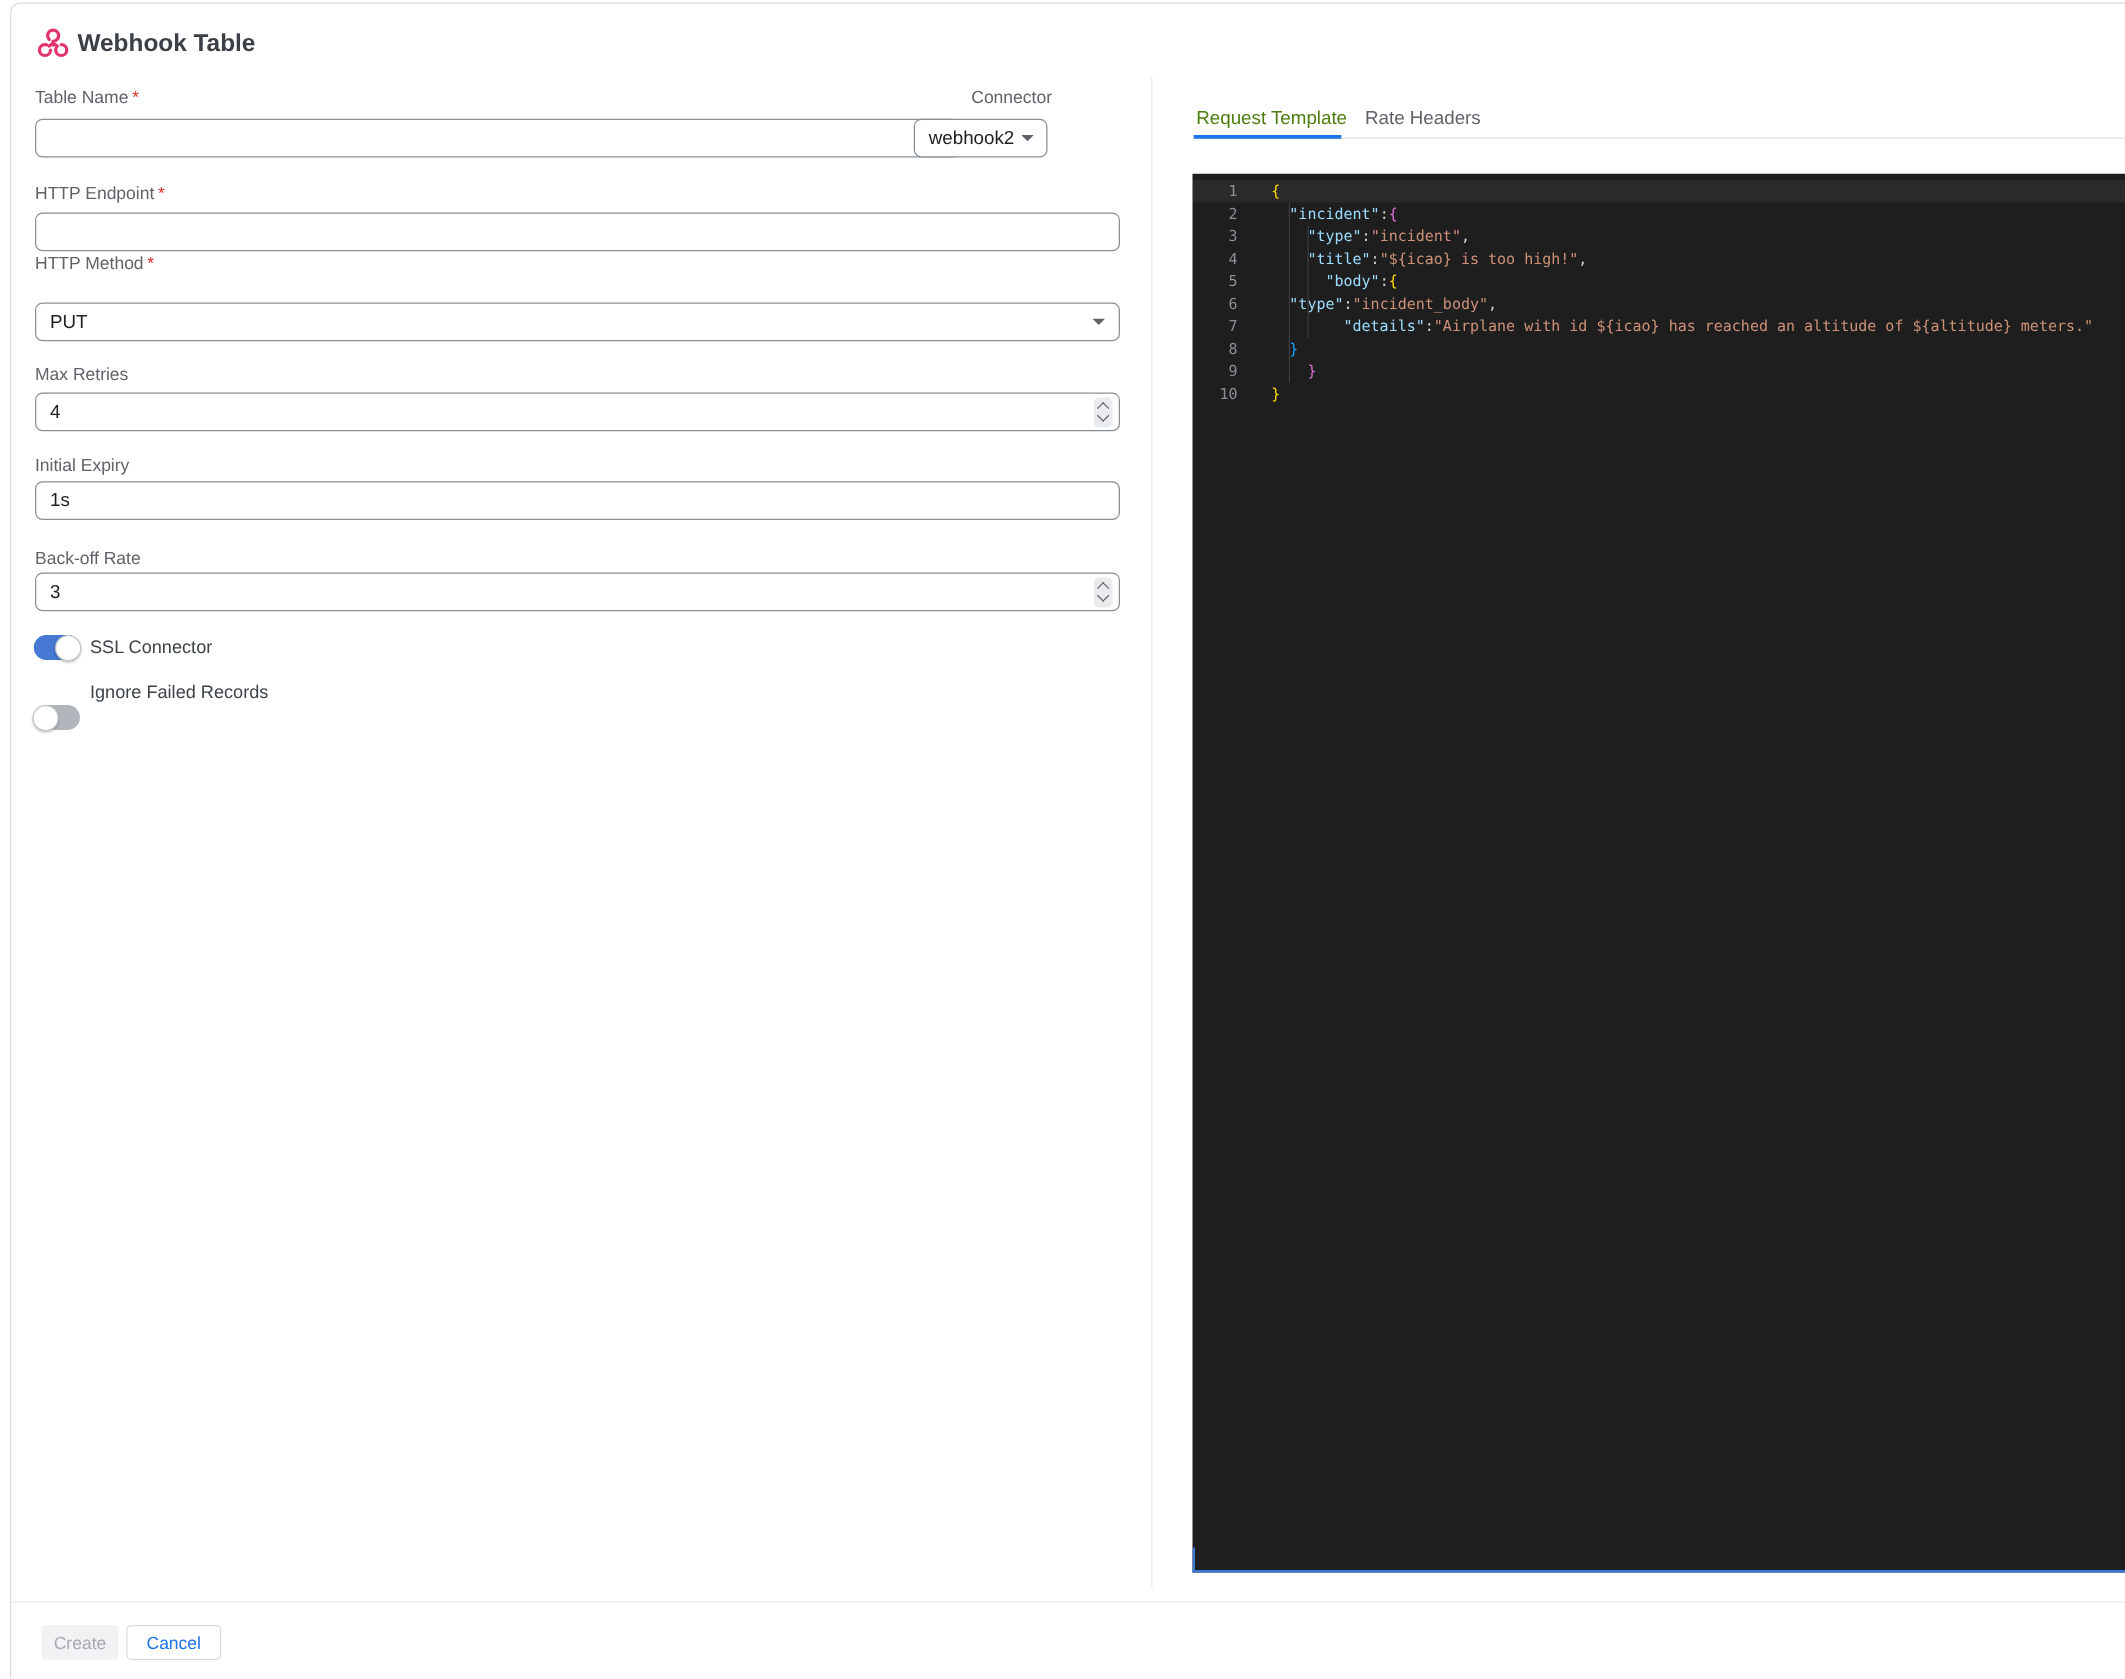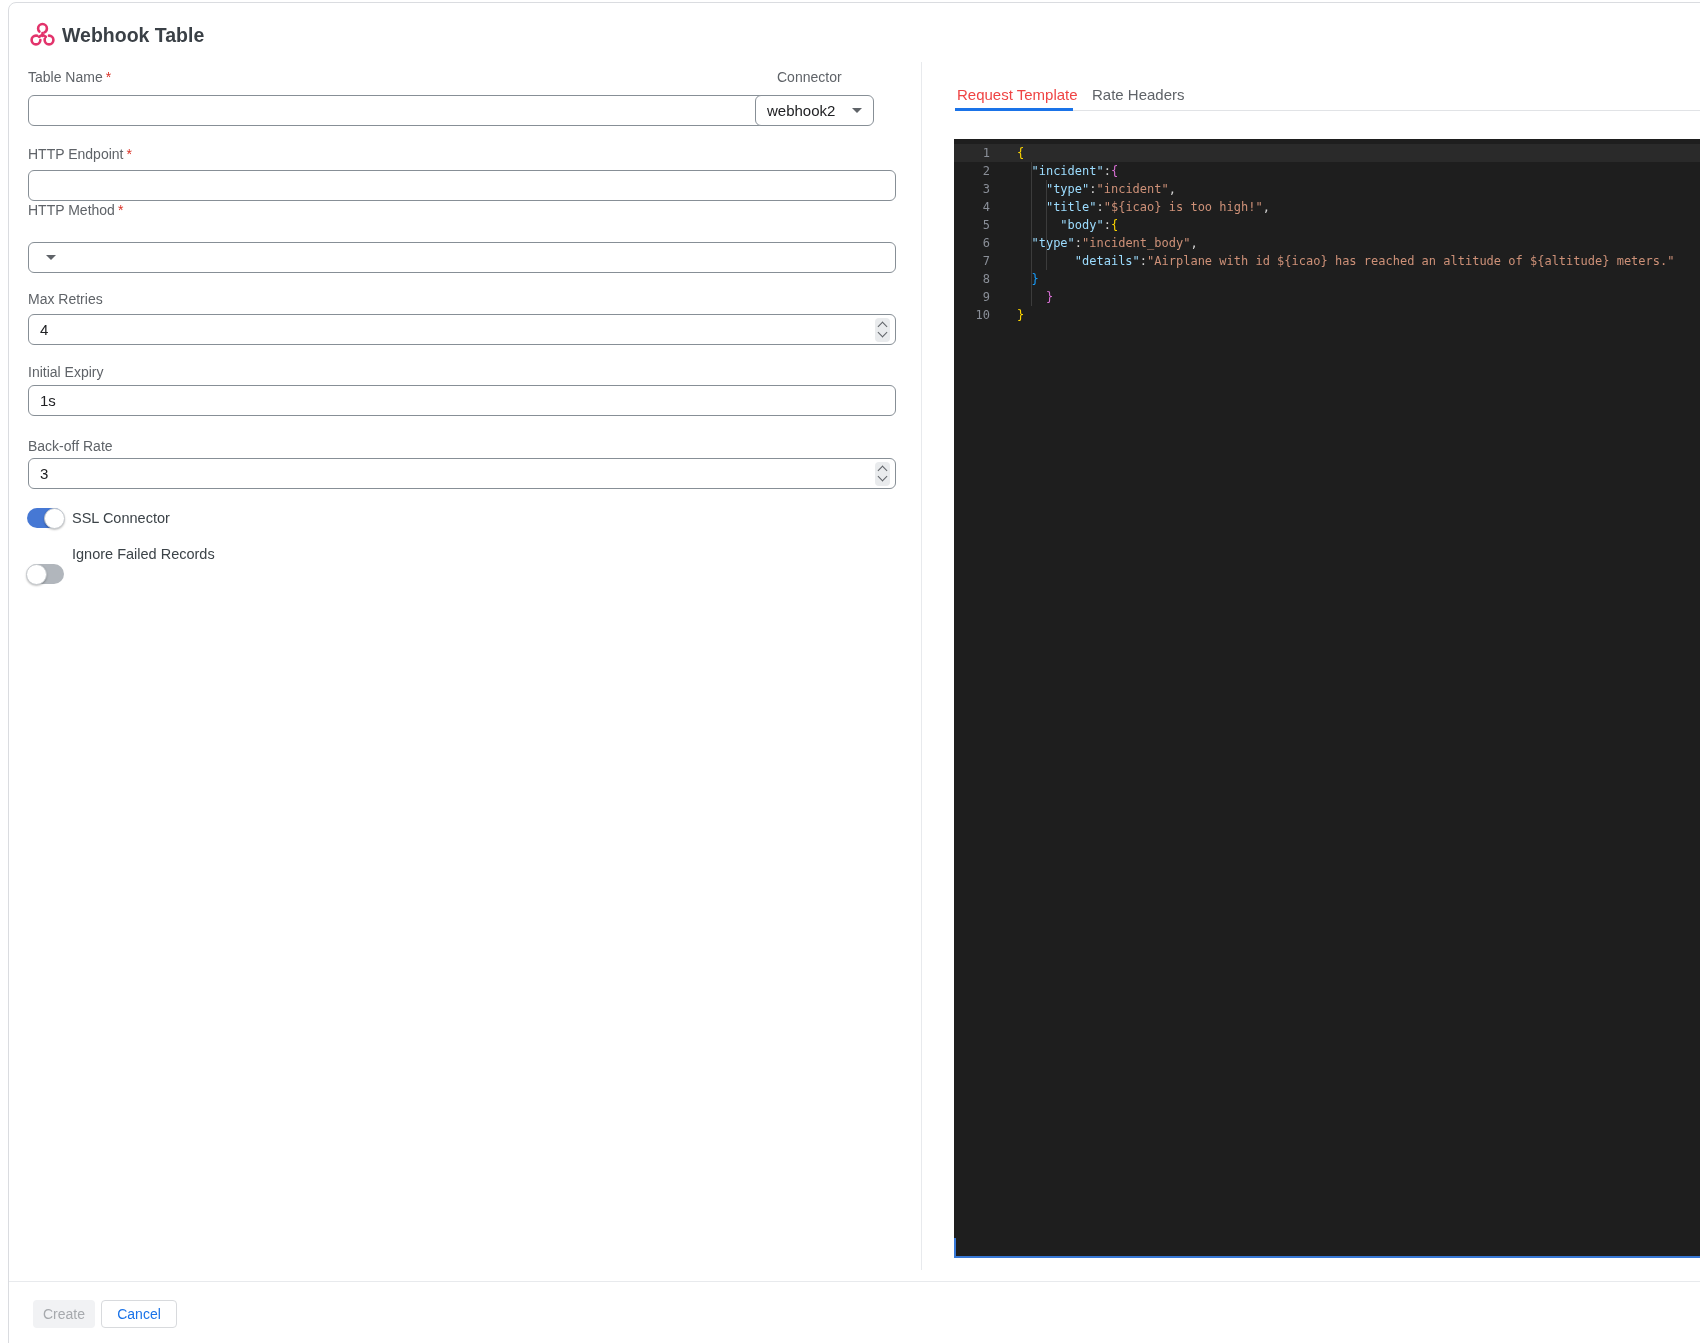--- a/index.html
+++ b/index.html
@@ -41,21 +41,21 @@
                   background:#fff; border:1px solid #C4C8CC; box-shadow:0 1px 2px rgba(0,0,0,.25); }
   .toggle.on { background:#4678D4; }
   .toggle.on .knob { right:-1px; }
   .toggle.off { background:#B1B6BC; }
   .toggle.off .knob { left:-1px; }
   .t-label { font-size:14.5px; color:#3C4348; line-height:21px; }
 
   
   .v-divider { left:921px; top:62px; width:1px; height:1208px; background:#E8EAED; }
   .tab { font-size:15px; line-height:17px; cursor:pointer; }
-  .tab.active { color:#ef4444; font-weight:500; }
+  .tab.active { color:#4d7c0f; font-weight:500; }
   .tab.inactive { color:#5F6368; }
   .tab-underline-gray { left:955px; top:110px; width:745px; height:1px; background:#E1E3E6; }
   .tab-underline-blue { left:955px; top:108px; width:118px; height:3px; background:#1A73E8; }
 
   
   .editor { left:954px; top:139px; width:746px; height:1119px; background:#1E1E1E;
             border-bottom:2px solid #3778D6; padding-top:5px; overflow:hidden; cursor:text; }
   .code-line { display:flex; height:18px; line-height:18px;
                font-family:"DejaVu Sans Mono", monospace; font-size:12px; white-space:pre; }
   .code-line.active { background:rgba(255,255,255,0.055); }
@@ -96,34 +96,35 @@
     <path d="M15.0 14.1 L12.9 12.7"></path>
   </g>
 </svg>
 <div class="abs page-title">Webhook Table</div>
 
 <div class="abs f-label" style="left:28px; top:69px;">
   <span>Table Name</span><span class="req">*</span>
 </div>
 <div class="abs f-label" style="left:777px; top:69px;">Connector</div>
 <input class="abs f-input" style="left: 28px; top: 95px; width: 740px;" value="">
-<div class="abs f-select" style="left:755px; top:95px; width:119px;">
+<div class="abs f-select" style="left:731px; top:95px; width:107px;">
   <span class="val">webhook2</span>
   <span class="caret-down"></span>
 </div>
 
 <div class="abs f-label" style="left:28px; top:146px;text-align:center;">
   <span>HTTP Endpoint</span><span class="req">*</span>
 </div>
 <input class="abs f-input" style="left: 28px; top: 170px; width: 868px;" value="">
 
 <div class="abs f-label" style="left:28px; top:202px;">
   <span>HTTP Method</span><span class="req">*</span>
 </div>
 <div class="abs f-select" style="left:28px; top:242px; width:868px;">
+  <span class="val">PUT</span>
   <span class="caret-down"></span>
 </div>
 
 <div class="abs f-label" style="left:28px; top:291px;">Max Retries</div>
 <div class="abs num-wrap" style="left:28px; top:314px; width:868px; height:31px;">
   <input class="f-input" value="4" style="">
   <div class="stepper">
     <span class="chev up"></span>
     <span class="chev dn"></span>
   </div>

